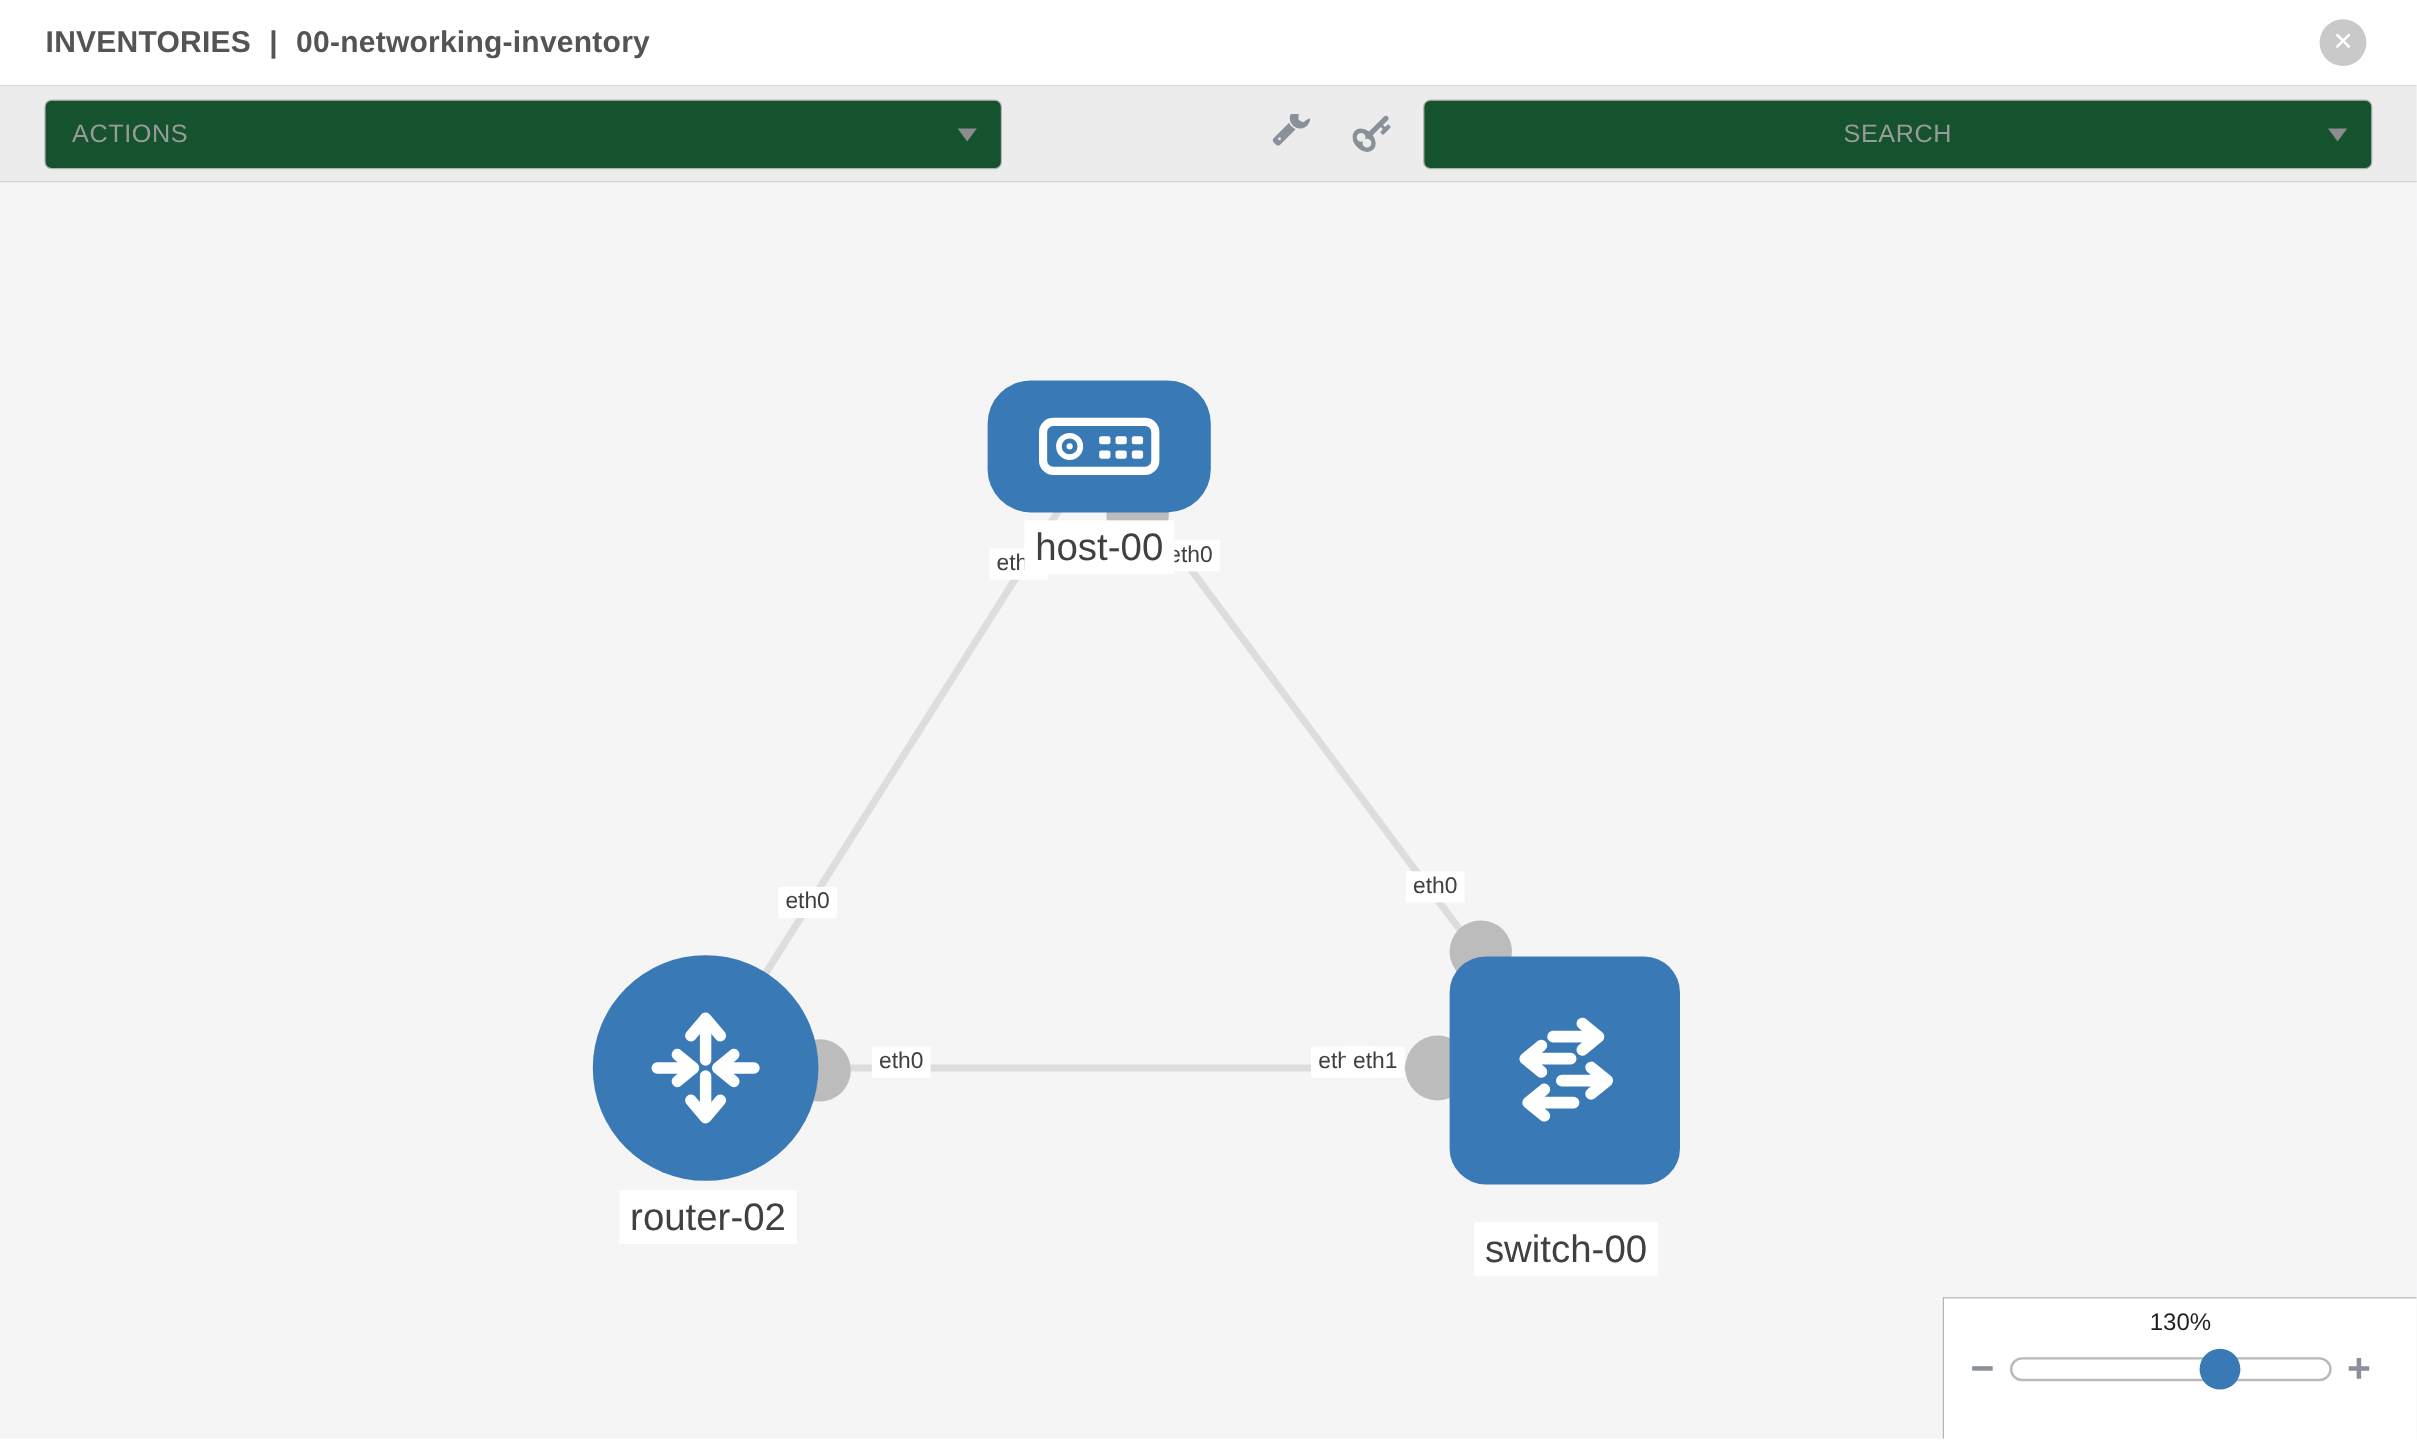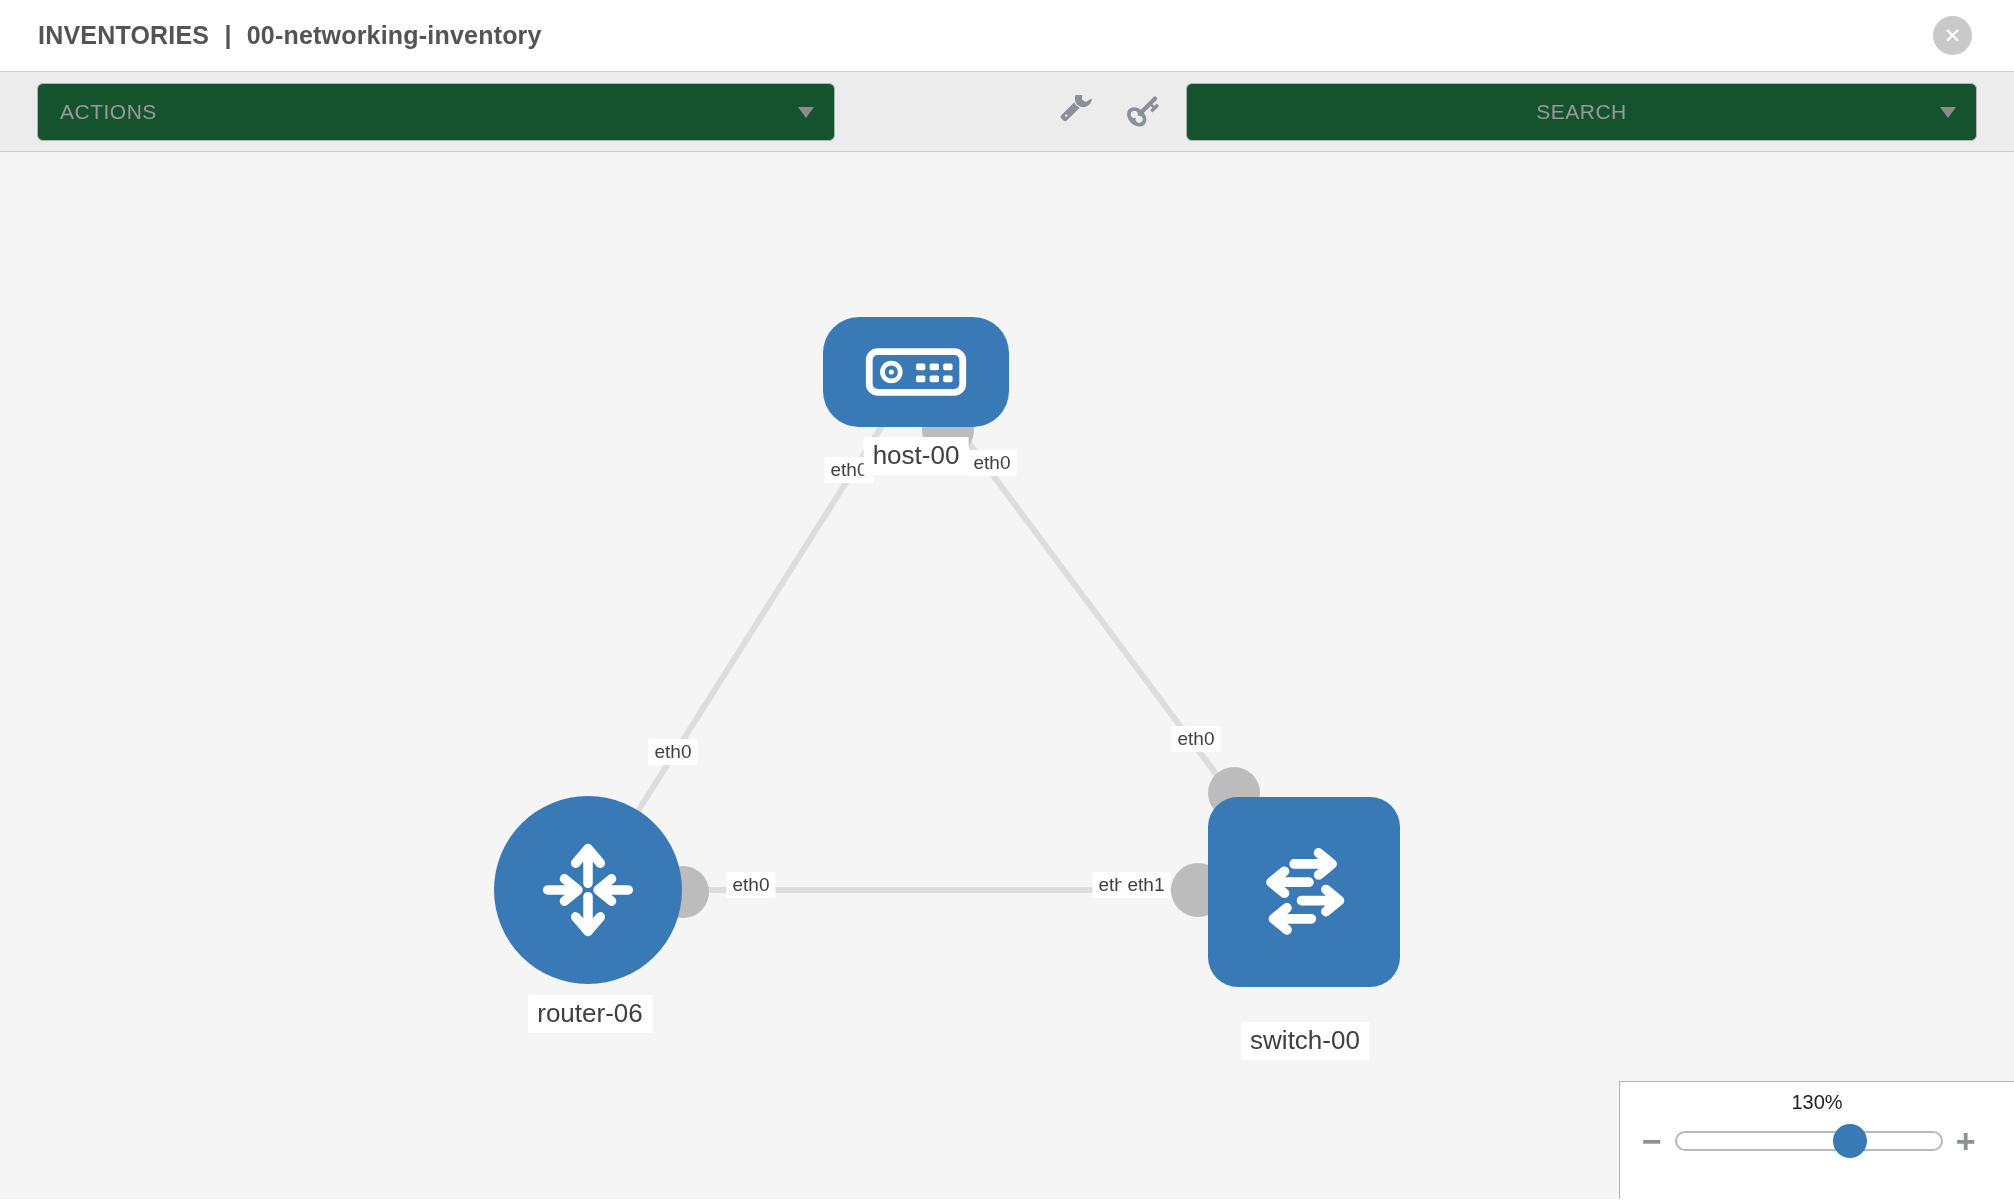--- a/index.html
+++ b/index.html
@@ -51,21 +51,21 @@
   .node { position: absolute; z-index: 2; background: #3879b6; display: flex; align-items: center; justify-content: center; cursor: pointer; }
   .node-host   { left: 823px; top: 165px; width: 186px; height: 110px; border-radius: 36px; }
   .node-router { left: 494px; top: 644px; width: 188px; height: 188px; border-radius: 50%; }
   .node-switch { left: 1208px; top: 645px; width: 192px; height: 190px; border-radius: 30px; }
 
   .chip {
     position: absolute; transform: translate(-50%, -50%);
     background: #ffffff; color: #404040; white-space: nowrap; line-height: 1.15;
   }
   .chip-if   { z-index: 3; font-size: 19px; padding: 2px 6px; }
-  .chip-node { z-index: 4; font-size: 26px; padding: 4px 9px; }
+  .chip-node { z-index: 4; font-size: 32px; padding: 4px 9px; }
   .chip-if.over { z-index: 5; }
 
   
   .zoom-panel {
     position: absolute; right: 0; bottom: 0; z-index: 10;
     width: 395px; height: 118px; background: #ffffff;
     border: 1px solid #b3b3b3; border-right: none; border-bottom: none;
   }
   .zoom-level { position: absolute; top: 9px; left: 0; right: 0; text-align: center;
     font-size: 20px; color: #1f1f1f; }
@@ -168,21 +168,21 @@
 
   <div class="chip chip-if" style="left:849px;  top:318px;">eth0</div>
   <div class="chip chip-if" style="left:992px;  top:311px;">eth0</div>
   <div class="chip chip-if" style="left:673px;  top:600px;">eth0</div>
   <div class="chip chip-if" style="left:1196px; top:587px;">eth0</div>
   <div class="chip chip-if" style="left:751px;  top:733px;">eth0</div>
   <div class="chip chip-if" style="left:1117px; top:733px;">eth0</div>
   <div class="chip chip-if over" style="left:1146px; top:733px;">eth1</div>
 
   <div class="chip chip-node" style="left:916px;  top:304px;">host-00</div>
-  <div class="chip chip-node" style="left:590px;  top:862px;">router-06</div>
+  <div class="chip chip-node" style="left:590px;  top:862px;">router-02</div>
   <div class="chip chip-node" style="left:1305px; top:865px;margin-top:24px;">switch-00</div>
 
   <div class="zoom-panel">
     <div class="zoom-level">130%</div>
     <div class="zoom-row">
       <span class="zoom-minus">−</span>
       <div class="zoom-track">
         <div class="zoom-thumb"></div>
       </div>
       <span class="zoom-plus">+</span>

